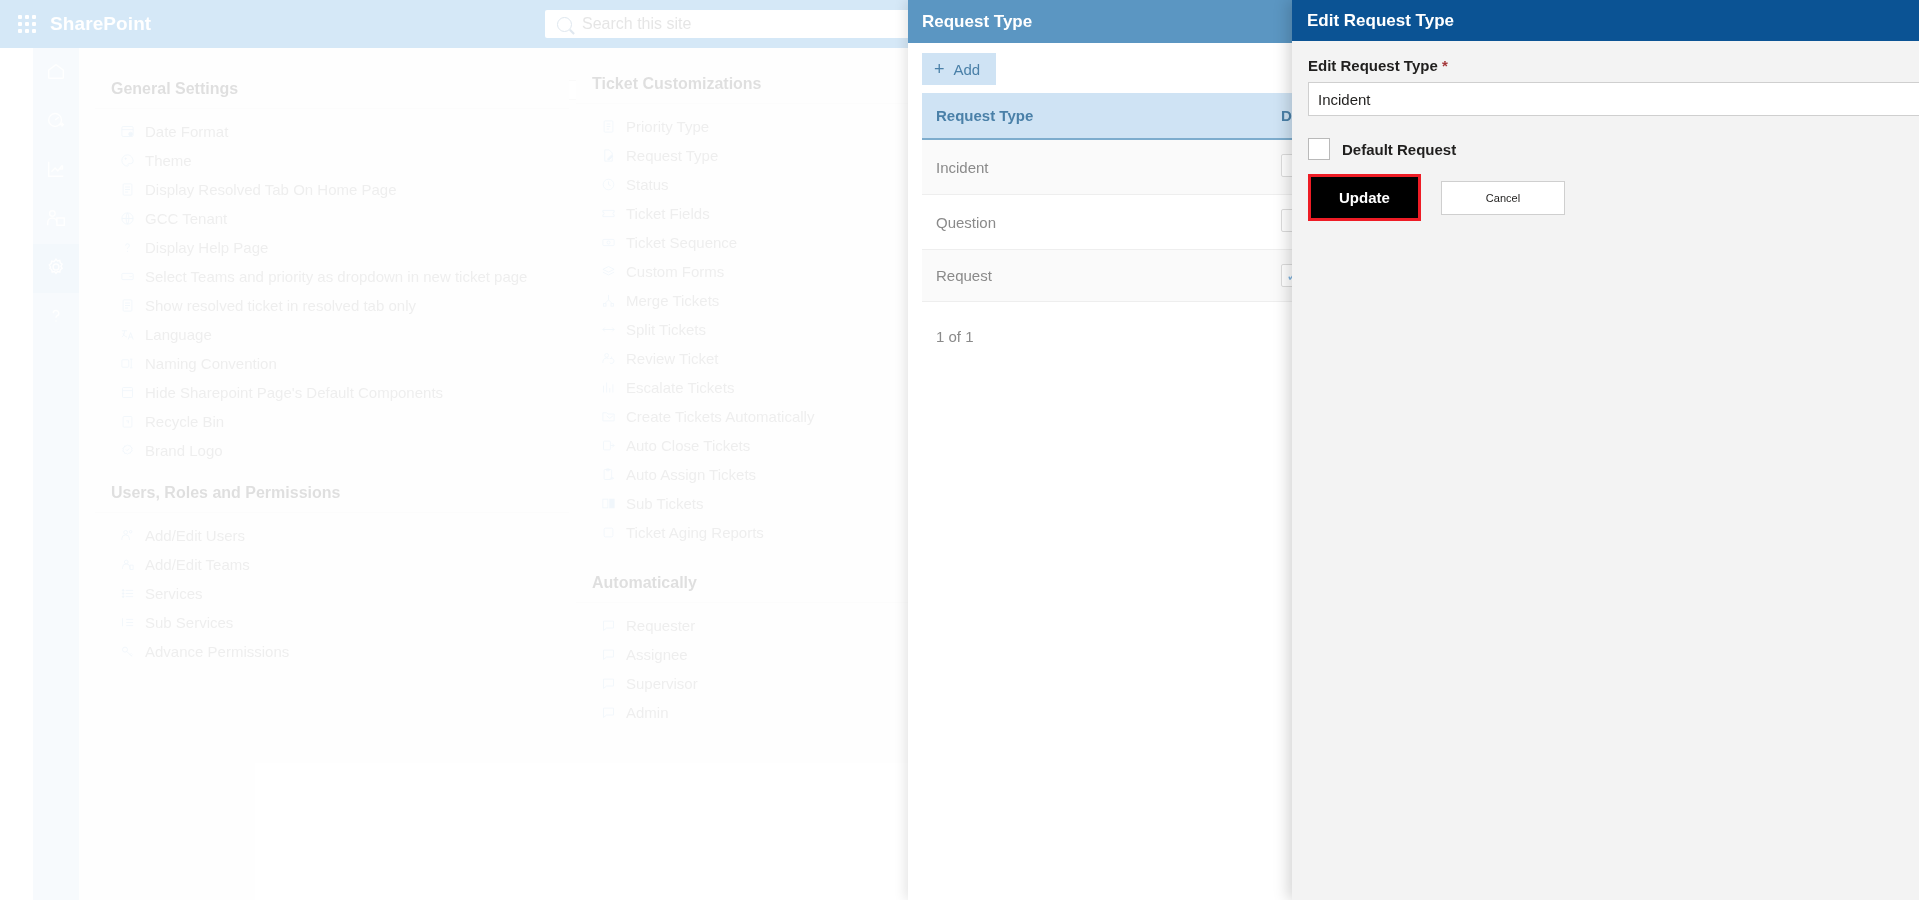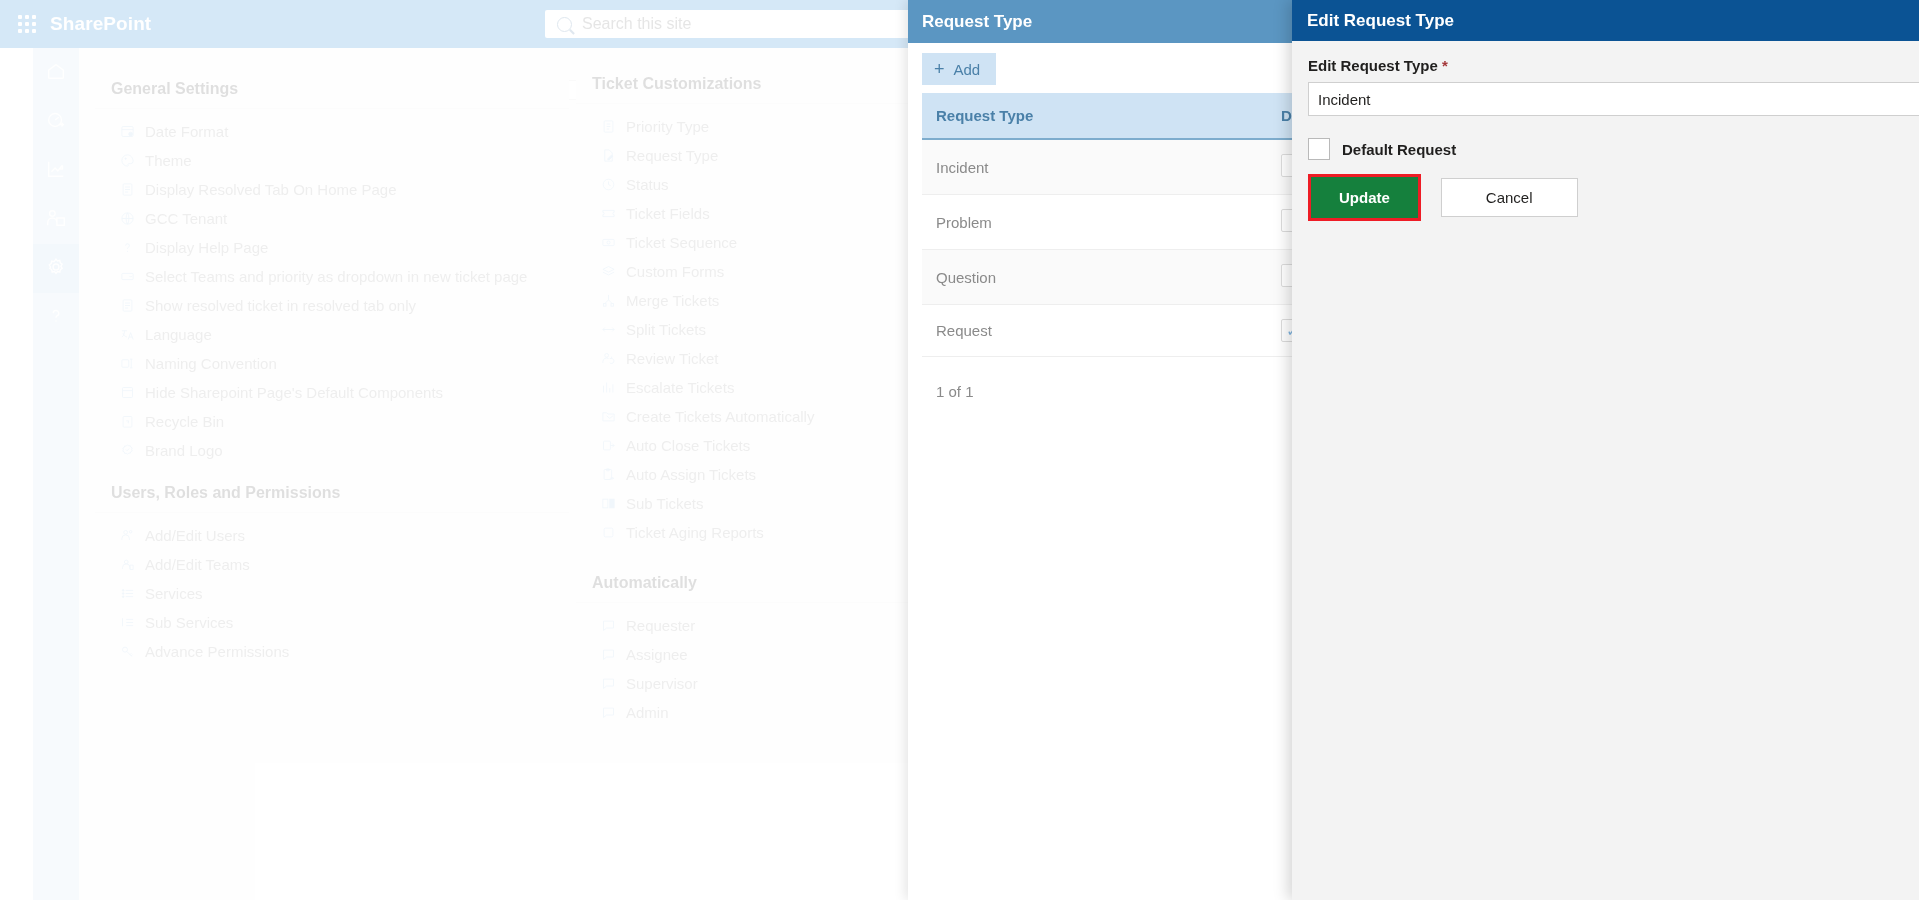--- a/index.html
+++ b/index.html
@@ -113,25 +113,25 @@
   .finput {
     width:100%; height:34px; border:1px solid #cfcfcf; background:#fff;
     font-size:15px; color:#201f1e; padding:0 9px;
     font-family:"Liberation Sans","DejaVu Sans",sans-serif;
   }
   .cbrow { display:flex; align-items:center; gap:12px; margin:22px 0 14px 0; }
   .bigcb { width:22px; height:22px; border:1px solid #b9b9b9; background:#fff; cursor:pointer; }
   .cbtext { font-size:15px; color:#201f1e; font-weight:700; }
   .btnrow { display:flex; gap:20px; align-items:center; }
   .btn-primary {
-    background:#15803d; color:#fff; border:3px solid #ee1c25; font-size:15px; font-weight:700;
+    background:#000000; color:#fff; border:3px solid #ee1c25; font-size:15px; font-weight:700;
     padding:12px 28px; cursor:pointer; font-family:"Liberation Sans","DejaVu Sans",sans-serif;
   }
   .btn-secondary {
-    background:#fff; color:#201f1e; border:1px solid #cfcfcf; font-size:15px;
+    background:#fff; color:#201f1e; border:1px solid #cfcfcf; font-size:11px;
     padding:10px 44px; cursor:pointer; font-family:"Liberation Sans","DejaVu Sans",sans-serif;
   }
   .vscroll { position:absolute; right:3px; top:46px; width:9px; height:840px; }
   .vscroll .up, .vscroll .dn { color:#8a8a8a; font-size:9px; text-align:center; cursor:pointer; }
 </style>
 </head>
 <body>
 
 <div id="app">
 
@@ -554,26 +554,20 @@
       <table class="rttable">
         <thead>
           <tr>
             <th>Request Type</th>
             <th class="c2">Default Request</th>
           </tr>
         </thead>
         <tbody>
           <tr>
             <td>Incident</td>
-            <td class="cbcell">
-              <span class="cbx"></span>
-            </td>
-          </tr>
-          <tr>
-            <td>Problem</td>
             <td class="cbcell">
               <span class="cbx"></span>
             </td>
           </tr>
           <tr>
             <td>Question</td>
             <td class="cbcell">
               <span class="cbx"></span>
             </td>
           </tr>

